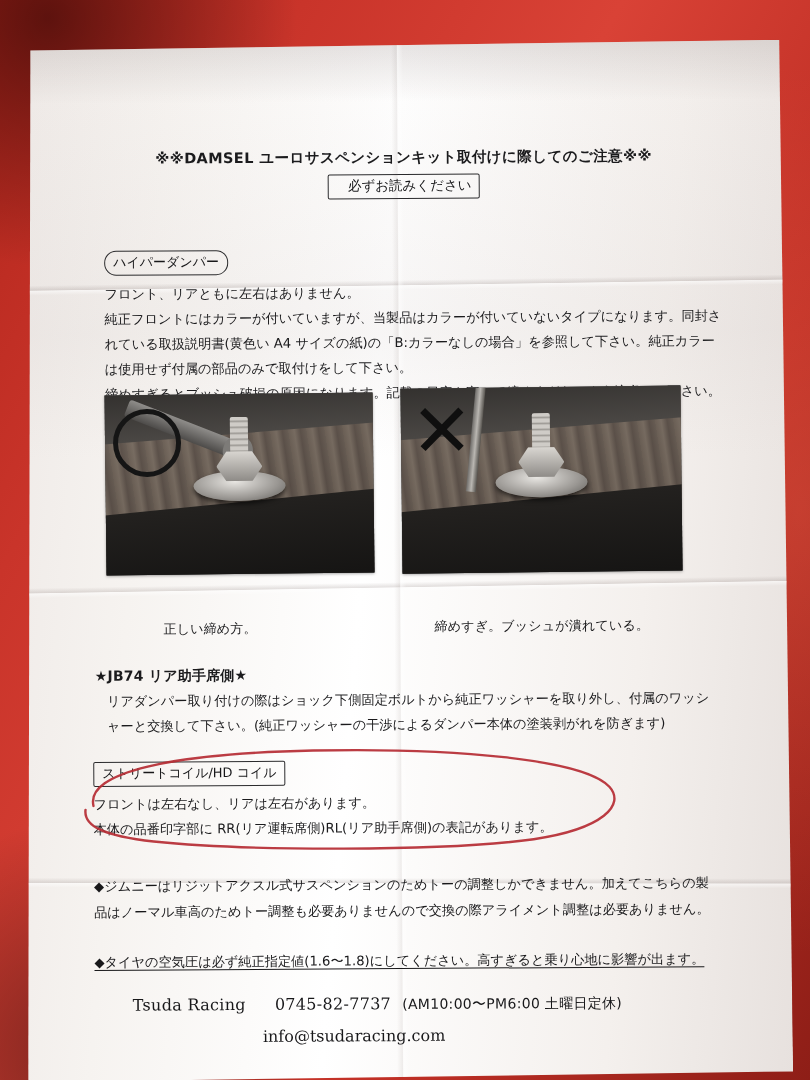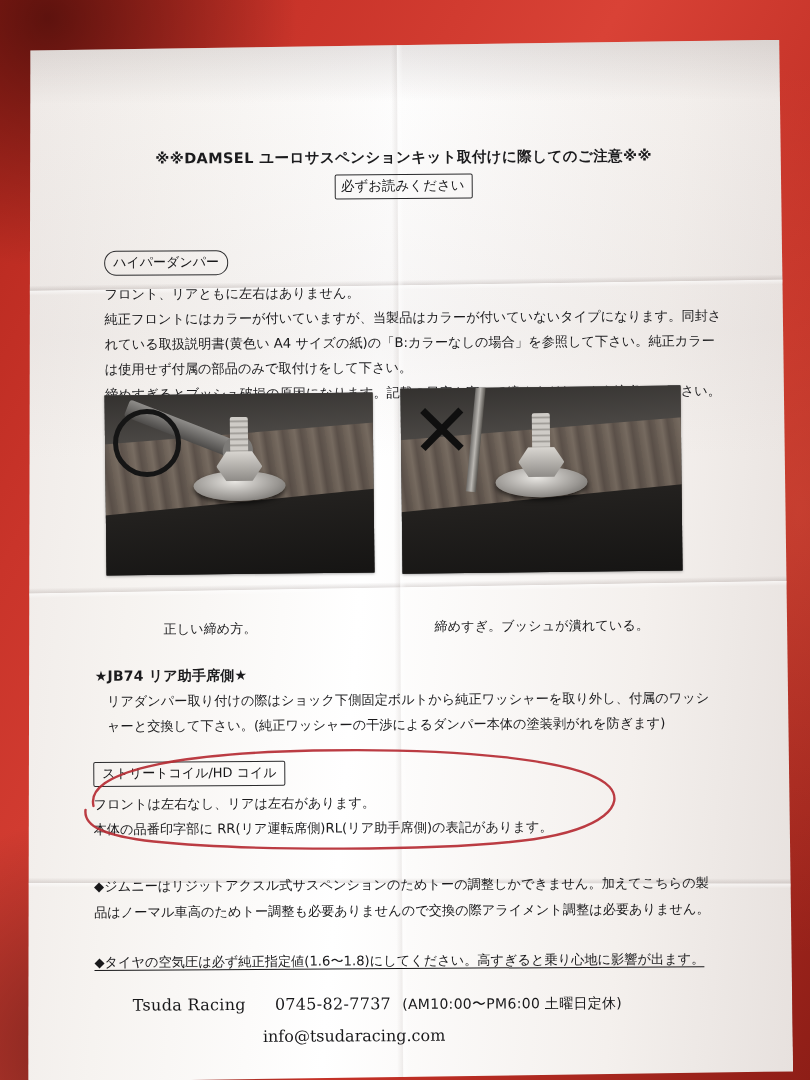--- a/index.html
+++ b/index.html
@@ -111,21 +111,21 @@
     letter-spacing: 0.4px;
   }
   .subtitle-box {
     position: absolute;
     left: 0; top: 132px; width: 768px;
     text-align: center;
   }
   .subtitle-box span {
     display: inline-block;
     font-size: 13.5px;
-    padding: 2px 7px 3px 5px;
+    padding: 2px 7px 3px 19px;
     border: 1px solid #2a2a2c;
     border-radius: 2px;
   }
 
   .sec-label {
     position: absolute;
     font-size: 13px;
     padding: 2px 8px 3px 8px;
     border: 1px solid #2b2b2d;
     border-radius: 2px;

